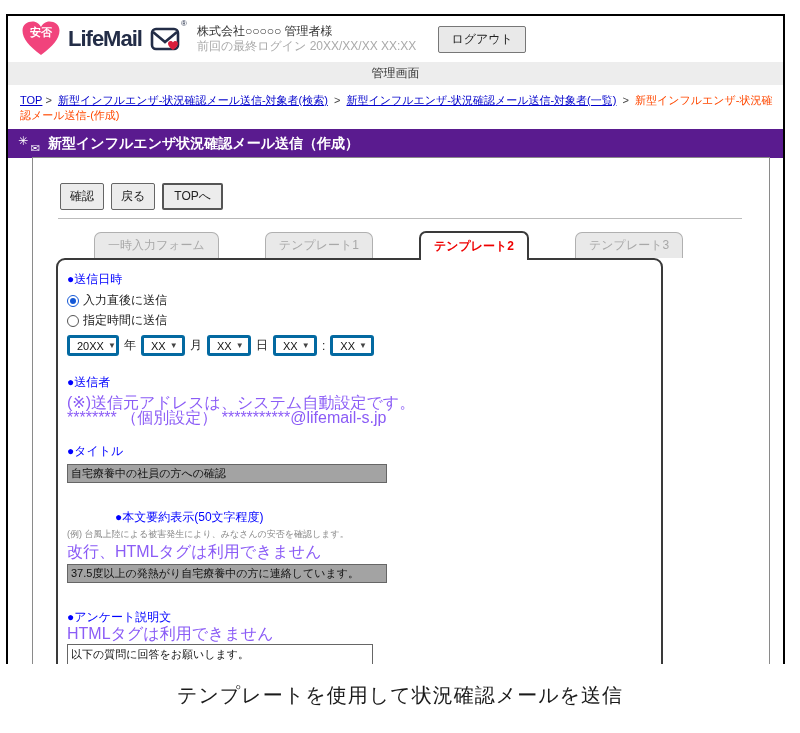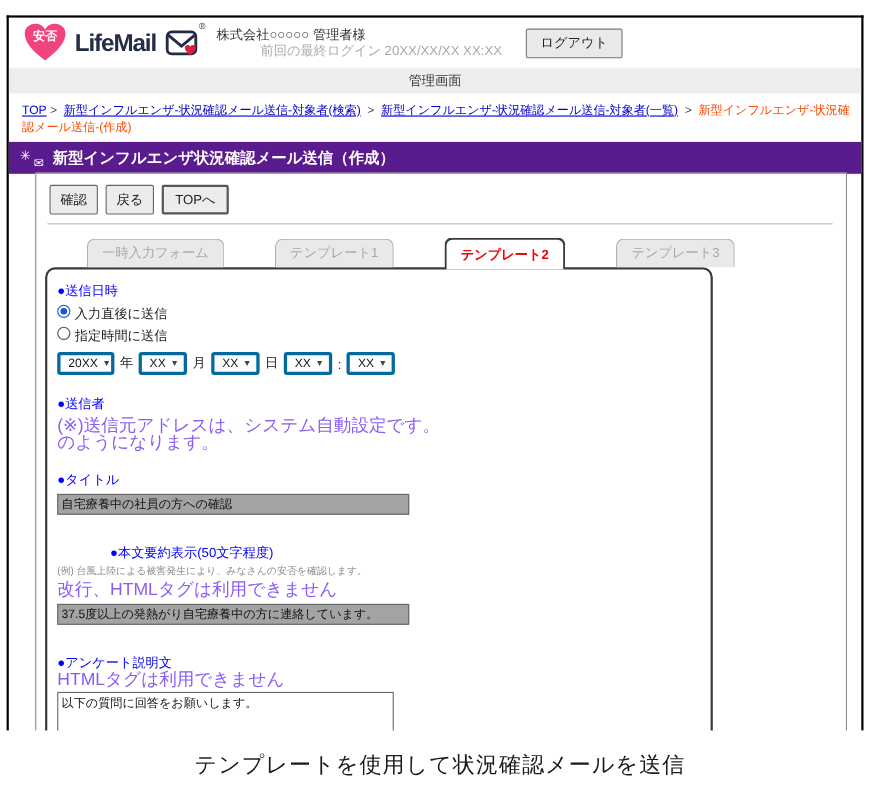--- a/index.html
+++ b/index.html
@@ -12,21 +12,21 @@
 
   
   .hdr { display:flex; align-items:center; height:46px; padding:0 10px 0 12px; }
   .logo { display:flex; align-items:center; gap:4px; }
   .heart-wrap { position:relative; width:42px; height:38px; }
   .brand { font-size:22px; font-weight:bold; color:#232d47; letter-spacing:-1px; margin-left:2px; }
   .env-wrap { position:relative; width:34px; height:34px; margin-left:3px; }
   .regmark { position:absolute; right:-4px; top:-3px; font-size:8px; color:#232d47; }
   .hdr-user { margin-left:14px; line-height:15px; }
   .hdr-company { font-size:12px; color:#333; }
-  .hdr-login { font-size:12px; color:#aaa;margin-left:40px; }
+  .hdr-login { font-size:12px; color:#aaa; }
   .logout-btn { margin-left:22px; font-size:12px; color:#222; background:#e9e9e9;
                 border:1px solid #777; border-radius:2px; padding:4px 12px; cursor:pointer; }
 
   
   .adminbar { height:23px; background:#ededed; display:flex; align-items:center; justify-content:center;
               font-size:12px; color:#333; }
 
   
   .crumbs { padding:8px 0 6px 12px; font-size:11px; color:#444; }
   .crumbs a { color:#0000cc; text-decoration:underline; cursor:pointer; }
@@ -35,41 +35,41 @@
 
   
   .titlebar { height:29px; background:#5a1b8f; display:flex; align-items:center; padding-left:10px; }
   .titlebar-icon { position:relative; width:22px; height:20px; margin-right:8px; }
   .titlebar-icon .spark { position:absolute; left:0; top:0; color:#fff; font-size:12px; }
   .titlebar-icon .mail { position:absolute; right:0; bottom:-1px; color:#fff; font-size:11px; }
   .titlebar-text { color:#fff; font-size:14px; font-weight:bold; }
 
   
   .wrapper { position:absolute; left:24px; top:141px; width:738px; height:520px;
-             border:1px solid #8a8a8a; background:#fff; padding:8px; }
+             border:1px solid #8a8a8a; background:#fff; padding:23px; }
   .toolbar { display:flex; gap:7px; padding:2px 0 8px 4px; }
   .tbtn { font-size:12px; color:#222; background:#ececec; border:1px solid #666;
           border-radius:2px; padding:4px 9px; cursor:pointer; }
   .tbtn-top { border:2px solid #555; padding:3px 10px; }
   .toolbar-rule { border:none; border-top:1px solid #bbb; margin:0 4px 0 2px; }
 
   
   .tabzone { margin-top:12px; padding-left:18px; }
   .tabs { display:flex; gap:46px; padding-left:20px; position:relative; z-index:2; align-items:flex-end; }
   .tab { height:26px; display:flex; align-items:center; justify-content:center;
          padding:0 13px; font-size:12px; color:#a8a8a8; background:#e9e9e9;
          border:1px solid #b0b0b0; border-bottom:none; border-radius:7px 7px 0 0; cursor:pointer; }
   .tab.active { height:29px; background:#fff; color:#ee0000; font-weight:bold;
                 border:2px solid #3a3a3a; border-bottom:none; margin-bottom:-2px; z-index:3; }
   .panel { position:relative; z-index:1; width:607px; height:430px; margin-left:-18px;
            border:2px solid #3a3a3a; border-radius:9px; background:#fff; padding:11px 10px 0 9px; }
 
   
   .lbl { color:#0000ff; font-size:12px; margin-bottom:4px; }
-  .radio-row { display:flex; align-items:flex-start; gap:4px; font-size:12px; color:#222; margin-top:3px; }
+  .radio-row { display:flex; align-items:center; gap:4px; font-size:12px; color:#222; margin-top:3px; }
   .radio { width:12px; height:12px; border:1px solid #555; border-radius:50%; background:#fff; position:relative; }
   .radio.checked { border:1px solid #1458d6; }
   .radio.checked::after { content:""; position:absolute; left:2px; top:2px; width:6px; height:6px;
                           border-radius:50%; background:#1458d6; }
   .dt-row { display:flex; align-items:center; gap:5px; margin-top:6px; font-size:12px; color:#222; }
   .sel { display:flex; align-items:center; justify-content:space-between; gap:4px;
          border:3px solid #0369a1; border-radius:3px; background:#fff; height:21px;
          padding:0 5px 0 7px; font-size:11px; color:#111; cursor:pointer; }
   .sel .chev { font-size:8px; color:#444; }
   .sel-year { width:52px; }
@@ -190,21 +190,21 @@
               <span class="sel sel-sm">
                   <span>XX</span>
                   <span class="chev">▼</span>
                 </span>
             </div>
           </div>
 
           <div class="sec">
             <div class="lbl">●送信者</div>
             <div class="red">(※)送信元アドレスは、システム自動設定です。</div>
-            <div class="red">のようになります。</div>
+            <div class="red">******** （個別設定） ***********@lifemail-s.jp</div>
           </div>
 
           <div class="sec">
             <div class="lbl">●タイトル</div>
             <input class="tinput" type="text" value="自宅療養中の社員の方への確認" style="">
           </div>
 
           <div class="sec" style="margin-top:26px;">
             <div class="lbl" style="margin-bottom:1px;margin-left:48px;">●本文要約表示(50文字程度)</div>
             <div class="example">(例) 台風上陸による被害発生により、みなさんの安否を確認します。</div>

